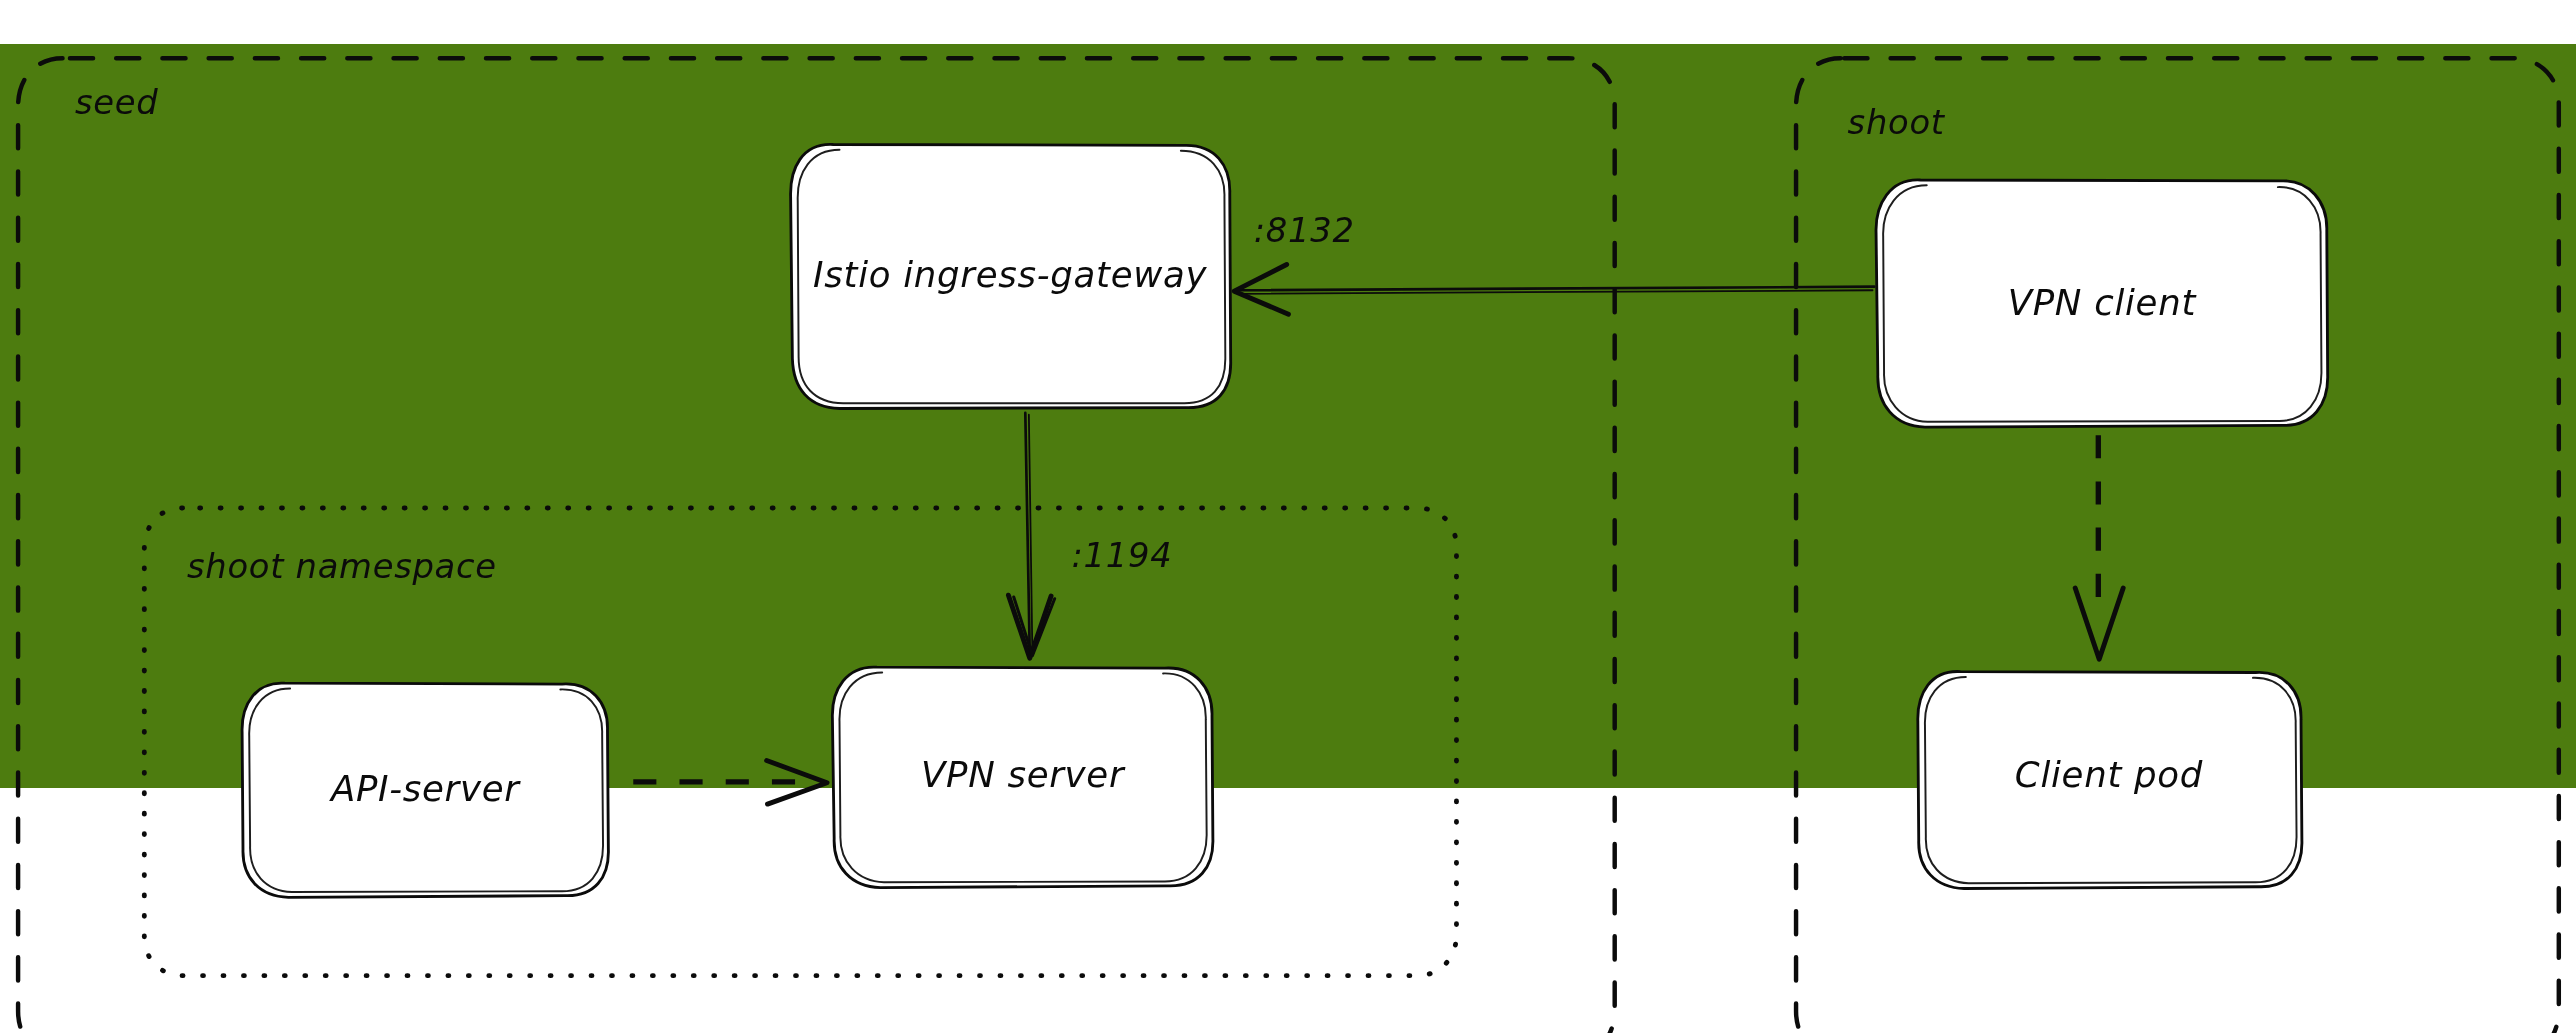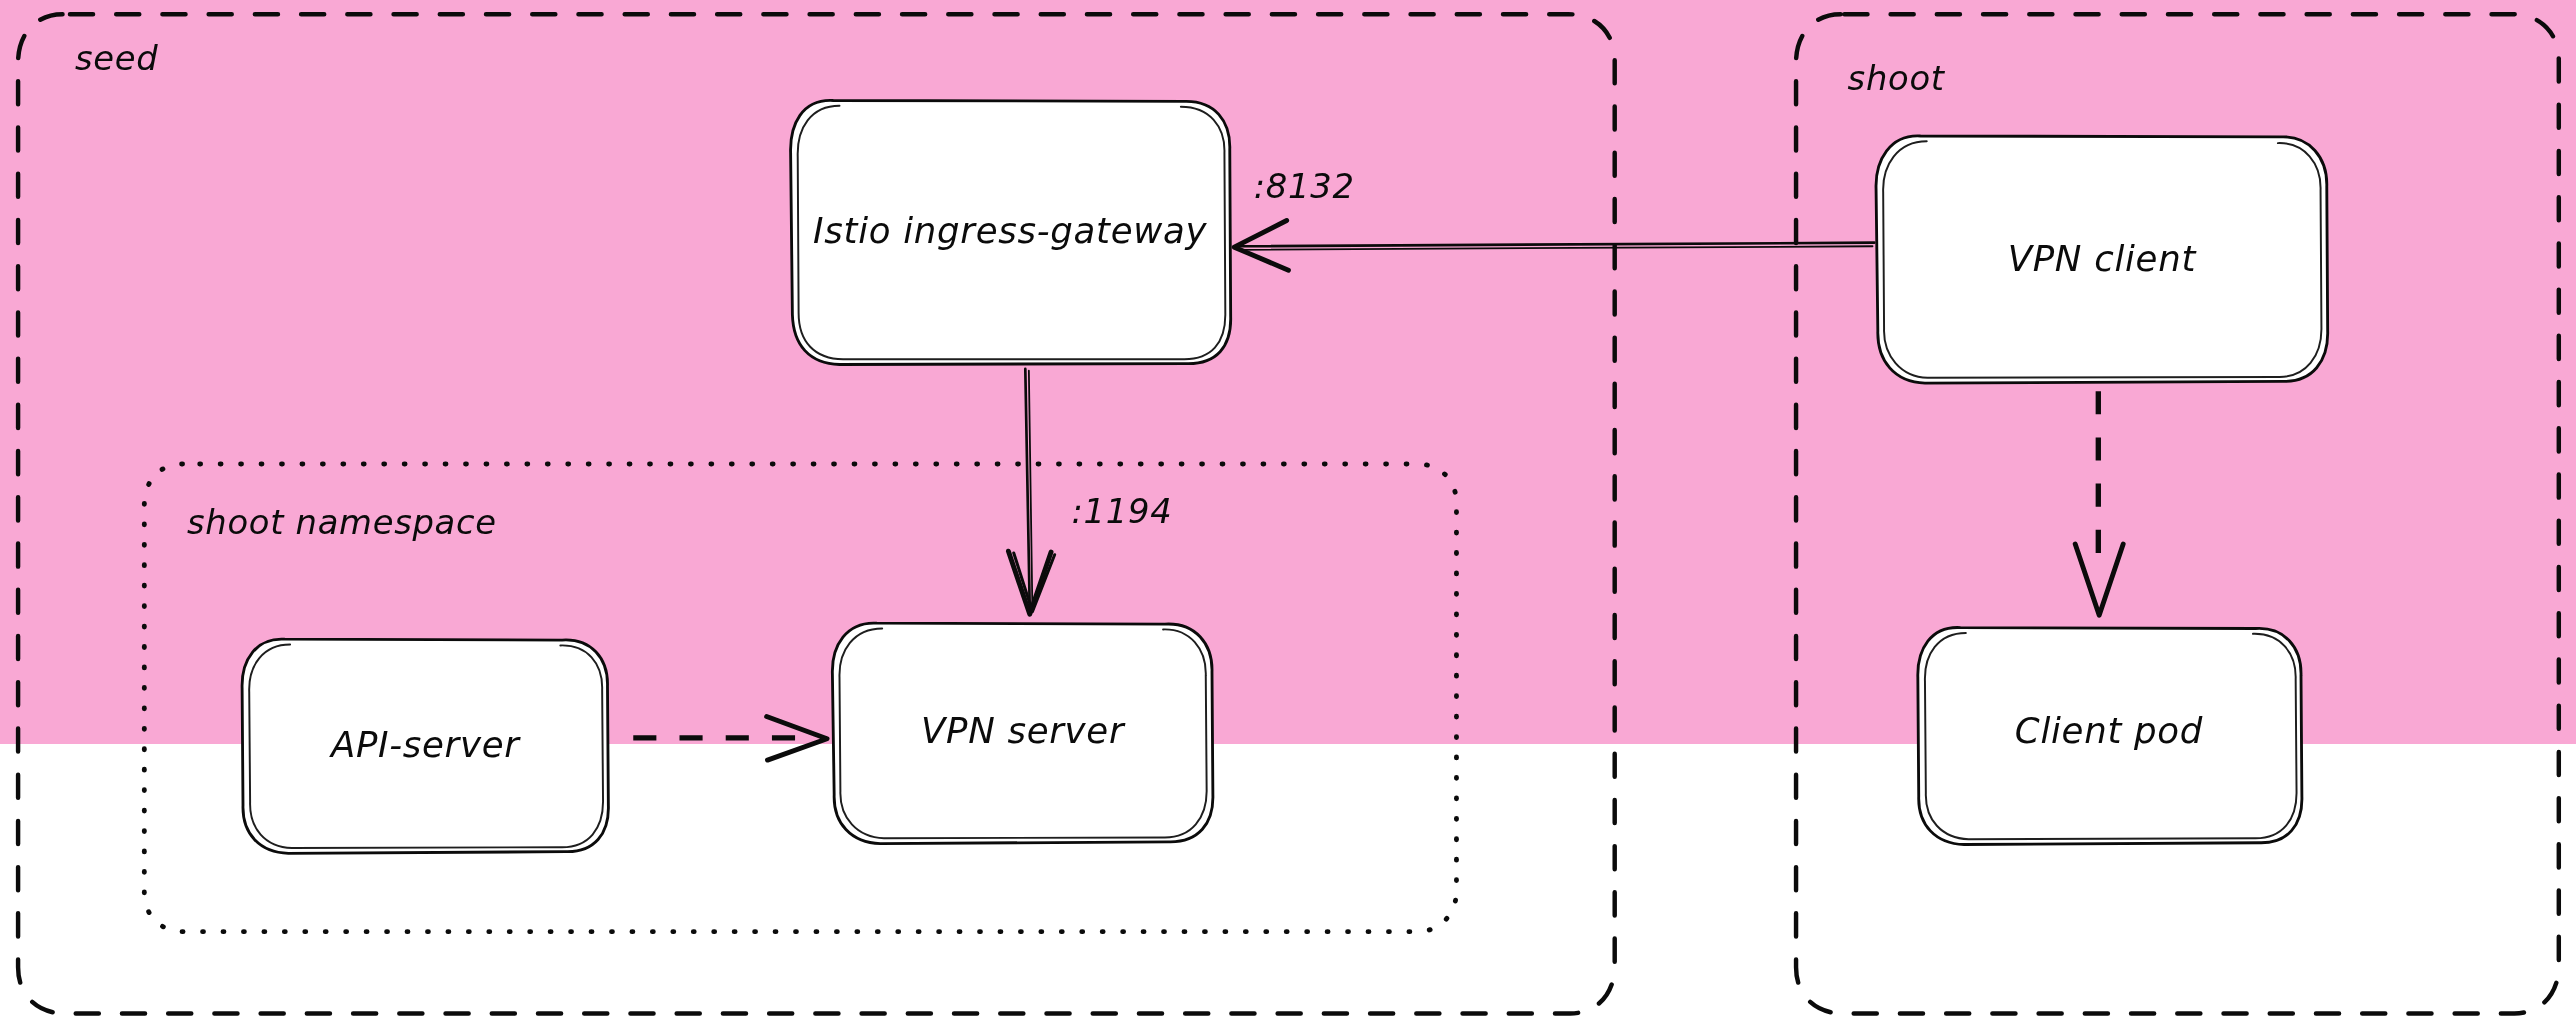--- a/index.html
+++ b/index.html
@@ -10,21 +10,22 @@
   body {
     width: 2576px;
     height: 1033px;
     overflow: hidden;
     font-family: "DejaVu Sans", sans-serif;
   }
   #diagram-root {
     position: relative;
     width: 2576px;
     height: 744px;
-    background: #f9a8d4;
+    background: #4d7c0f;
+    margin-top: 44px;
   }
   svg#scene {
     display: block;
     width: 2576px;
     height: 1033px;
   }
   .node-shape {
     fill: #ffffff;
     stroke: #0b0b0b;
     stroke-width: 3.2;

